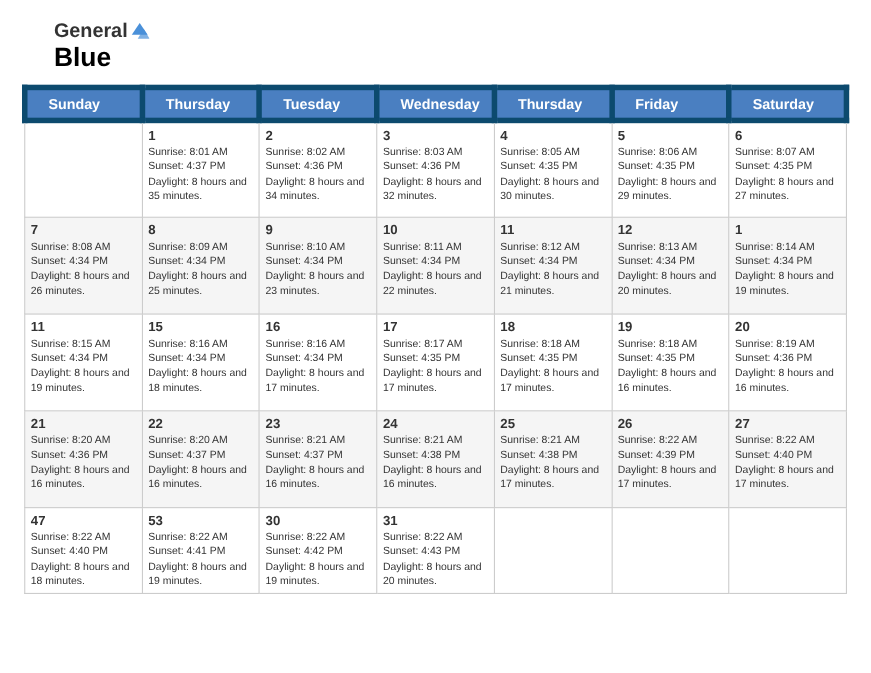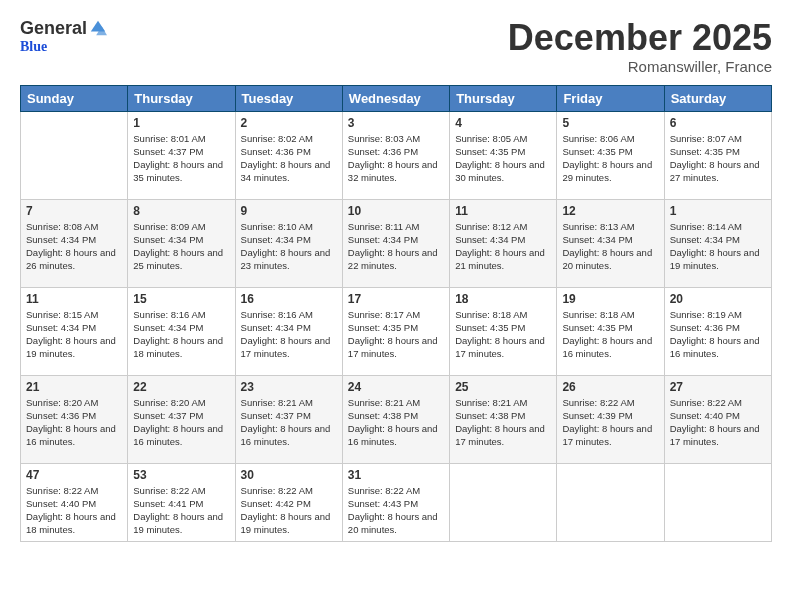--- a/index.html
+++ b/index.html
@@ -14,40 +14,40 @@
       width: 792px;
       height: 612px;
       background: #fff;
       padding: 18px 20px 10px 20px;
     }
     .header {
       display: flex;
       justify-content: space-between;
       align-items: flex-start;
       margin-bottom: 10px;
+      margin-left: 29px;
     }
     .logo {
       display: flex;
       flex-direction: column;
       align-items: flex-start;
     }
     .logo-text {
       display: flex;
       align-items: center;
     }
     .logo-general {
       font-size: 18px;
       font-weight: bold;
       color: #333;
     }
     .logo-blue {
-      font-size: 14px;
-      font-weight: bold;
-      color: #1d4ed8;
-      font-family: Liberation Serif, serif;
+      font-size: 24px;
+      font-weight: bold;
+      color: #000000;
     }
     .logo-icon {
       width: 18px;
       height: 18px;
       margin-left: 2px;
       margin-top: -2px;
     }
     .title-section {
       text-align: right;
     }
@@ -63,24 +63,24 @@
     }
     .calendar-table {
       width: 100%;
       border-collapse: collapse;
       table-layout: fixed;
     }
     .calendar-table th {
       background-color: #4a7fc1;
       color: #fff;
       text-align: left;
-      padding: 5px 6px;
+      padding: 5px 19px;
       font-size: 13px;
       font-weight: bold;
-      border: 1px solid #0c4a6e;
+      border: 5px solid #0c4a6e;
     }
     .calendar-table td {
       border: 1px solid #ccc;
       vertical-align: top;
       padding: 4px 5px;
       height: 88px;
       background: #fff;
     }
     .calendar-table tr:nth-child(even) td {
       background: #f5f5f5;
@@ -111,24 +111,20 @@
   <div class="header">
     <div class="logo">
       <div class="logo-text">
         <span class="logo-general">General</span>
         <svg class="logo-icon" viewBox="0 0 20 20">
           <polygon points="10,2 18,14 2,14" fill="#4a90d9"></polygon>
           <polygon points="14,8 20,18 8,18" fill="#4a90d9" opacity="0.7"></polygon>
         </svg>
       </div>
       <span class="logo-blue">Blue</span>
-    </div>
-    <div class="title-section">
-      <div class="month-title">December 2025</div>
-      <div class="location">Romanswiller, France</div>
     </div>
   </div>
 
   <table class="calendar-table">
     <thead>
       <tr>
         <th>Sunday</th>
         <th>Thursday</th>
         <th>Tuesday</th>
         <th>Wednesday</th>

